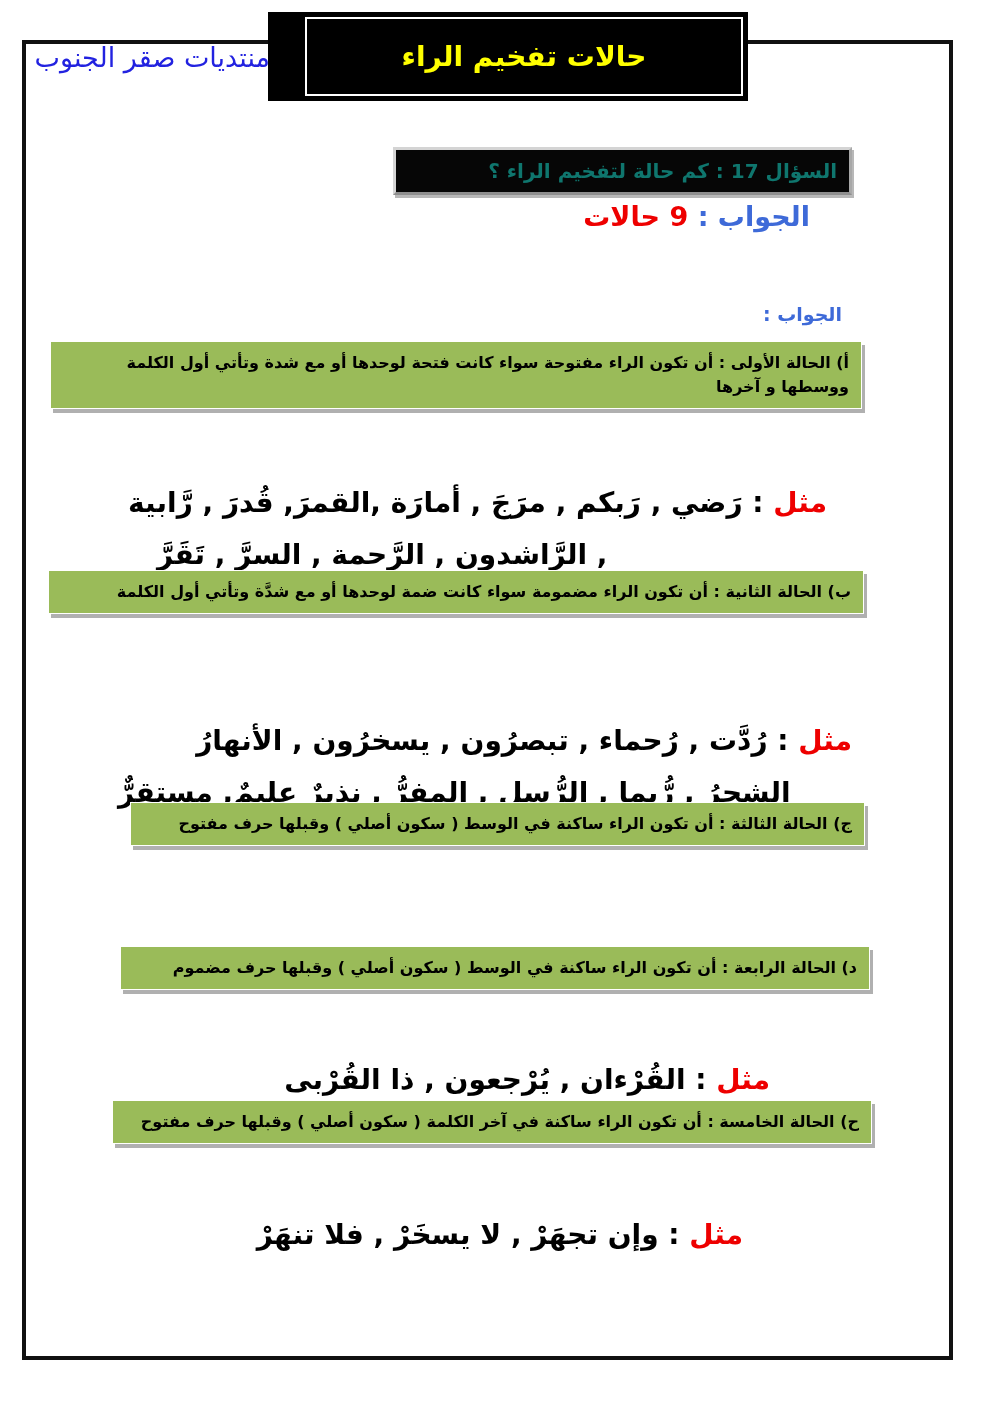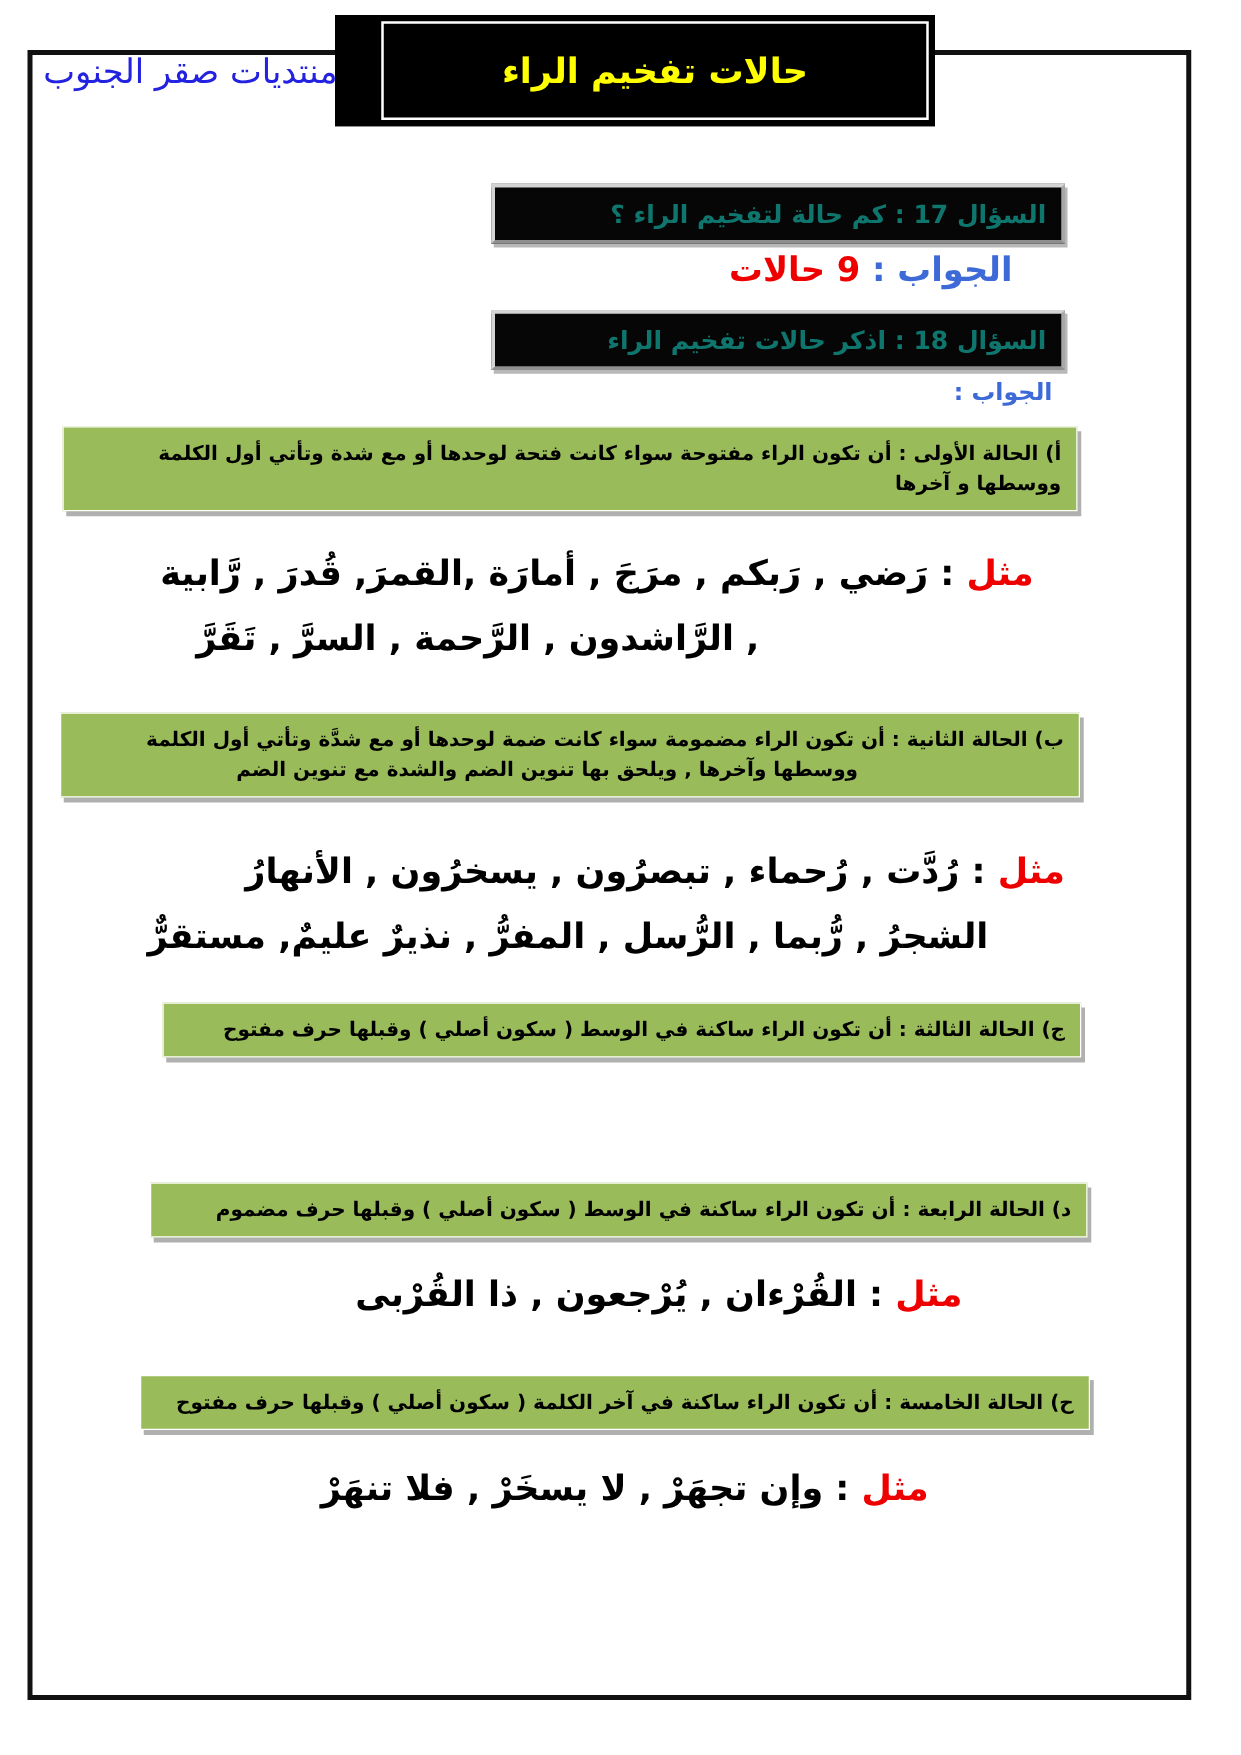--- a/index.html
+++ b/index.html
@@ -67,21 +67,21 @@
   .case-head.a{left:50px;top:341px;width:812px;}
   .case-head.b{left:48px;top:570px;width:816px;}
   .case-head.c{left:130px;top:802px;width:735px;}
   .case-head.d{left:120px;top:946px;width:750px;}
   .case-head.e{left:112px;top:1100px;width:760px;}
   .case-head-line2{text-align:left;padding-left:128px;}
 
   
   .ex-line{
     position:absolute;direction:rtl;white-space:nowrap;
-    font-size:28px;font-weight:bold;color:#000000;line-height:46px;
+    font-size:28px;font-weight:bold;color:#000000;line-height:46px;margin-top:44px;
   }
   .ex-label{color:#ee0000;}
   .ex1-l1{top:436px;right:166px;}
   .ex1-l2{top:488px;left:157px;}
   .ex2-l1{top:674px;right:141px;}
   .ex2-l2{top:726px;left:118px;}
   .ex3-l1{top:870px;right:183px;}
   .ex4-l1{top:1013px;right:223px;}
   .ex5-l1{top:1168px;right:250px;}
 </style>
@@ -102,36 +102,32 @@
 
   <div class="q-box q17">
     <span class="q-text">السؤال 17 : كم حالة لتفخيم الراء ؟</span>
   </div>
 
   <div class="answer-line">
     <span class="answer-label">الجواب :</span>
     <span class="answer-value">9 حالات</span>
   </div>
 
-  <div class="q-box q18">
-    <span class="q-text">السؤال 18 : اذكر حالات تفخيم الراء</span>
-  </div>
 
   <div class="answer18-label">الجواب :</div>
 
   <div class="case-head a">أ) الحالة الأولى : أن تكون الراء مفتوحة سواء كانت فتحة لوحدها أو مع شدة وتأتي أول الكلمة ووسطها و آخرها</div>
   <div class="ex-line ex1-l1">
     <span class="ex-label">مثل</span>
     <span>: رَضي , رَبكم , مرَجَ , أمارَة ,القمرَ, قُدرَ , رَّابية</span>
   </div>
   <div class="ex-line ex1-l2">, الرَّاشدون , الرَّحمة , السرَّ , تَقَرَّ</div>
 
   <div class="case-head b">
     <div class="case-head-line1">ب) الحالة الثانية : أن تكون الراء مضمومة سواء كانت ضمة لوحدها أو مع شدَّة وتأتي أول الكلمة</div>
-    <div class="case-head-line2">ووسطها وآخرها , ويلحق بها تنوين الضم والشدة مع تنوين الضم</div>
   </div>
   <div class="ex-line ex2-l2">الشجرُ , رُّبما , الرُّسل , المفرُّ , نذيرٌ عليمٌ, مستقرٌّ</div>
   <div class="ex-line ex2-l1">
     <span class="ex-label">مثل</span>
     <span>: رُدَّت , رُحماء , تبصرُون , يسخرُون , الأنهارُ</span>
   </div>
 
   <div class="case-head c">ج) الحالة الثالثة : أن تكون الراء ساكنة في الوسط ( سكون أصلي ) وقبلها حرف مفتوح</div>
 
   <div class="case-head d">د) الحالة الرابعة : أن تكون الراء ساكنة في الوسط ( سكون أصلي ) وقبلها حرف مضموم</div>

